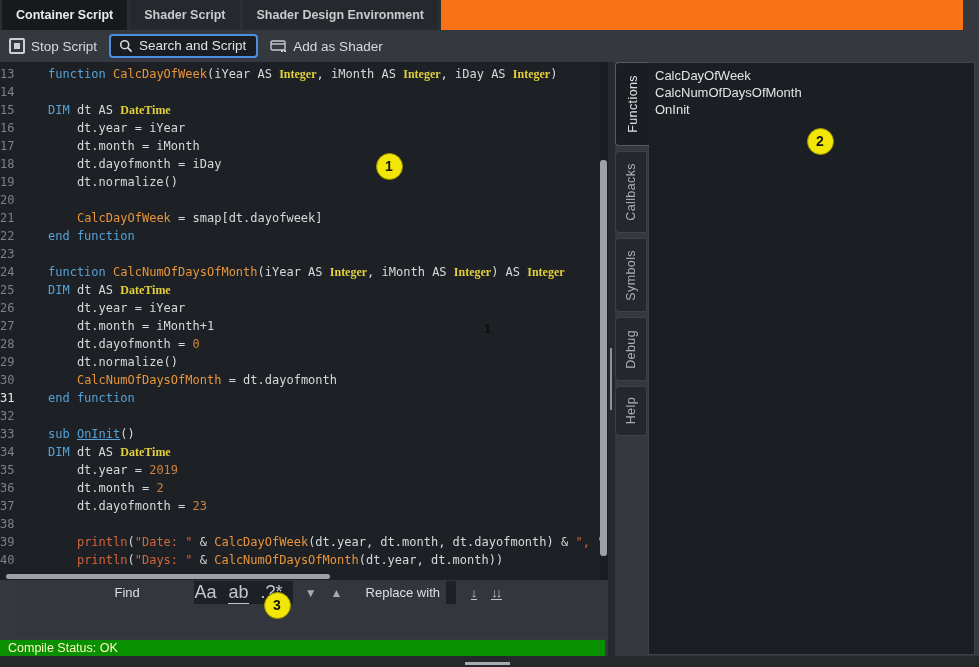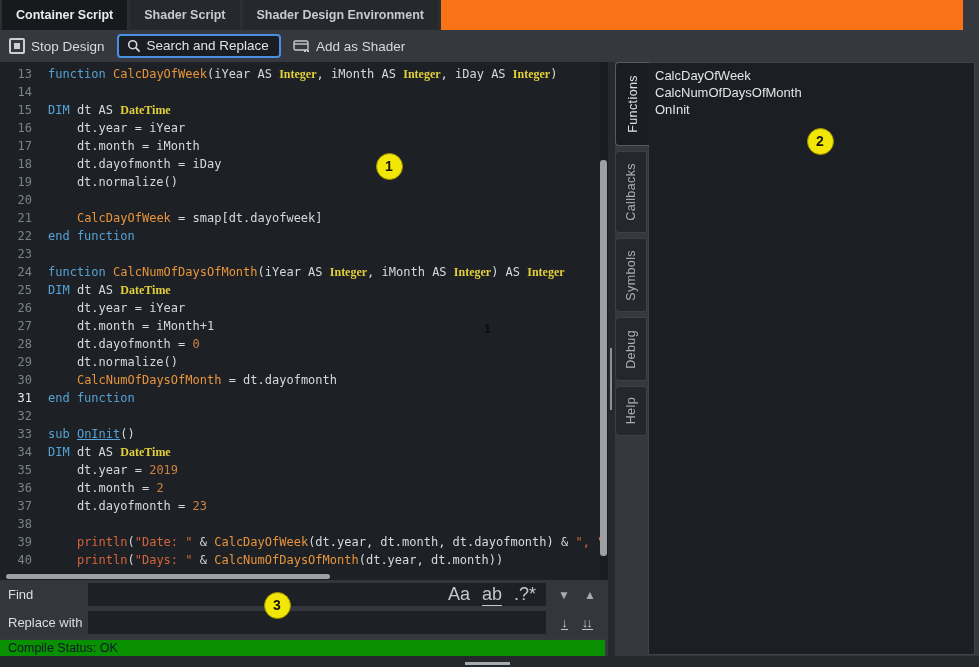--- a/index.html
+++ b/index.html
@@ -24,48 +24,48 @@
   .search-btn{display:flex;align-items:center;gap:6px;background:#1a1d21;color:#e0e3e5;
               border:2px solid #4a90e2;border-radius:4px;padding:2px 10px 3px 8px;
               font-size:13.5px;margin-right:12px;}
   
   .main{position:absolute;top:62px;left:0;width:979px;height:594px;display:flex;}
   .left-col{width:608px;display:flex;flex-direction:column;}
   .editor{height:518px;position:relative;background:#1d2125;overflow:hidden;}
   .code{position:absolute;top:3px;left:0;right:10px;font-family:"DejaVu Sans Mono",monospace;
         font-size:12px;line-height:18px;white-space:pre;}
   .codeline{display:flex;height:18px;}
-  .ln{width:32px;text-align:right;color:#7b828b;flex:none;}
+  .ln{width:32px;text-align:left;color:#7b828b;flex:none;}
   .ln.cur{color:#e8eaec;}
   .lt{margin-left:16px;}
   .seg.pl{color:#d6d9db;}
   .seg.kw{color:#56a2d6;}
   .seg.kwu{color:#56a2d6;text-decoration:underline;}
   .seg.fn{color:#e8943c;}
   .seg.ty{color:#e2cf3a;font-weight:bold;font-family:Liberation Serif, serif;}
   .seg.nu{color:#cf8142;}
   .seg.st{color:#d4643c;}
   .hscroll{position:absolute;bottom:1px;left:6px;width:324px;height:5px;background:#9ba1a7;border-radius:3px;}
   .vscroll{position:absolute;top:0;right:0;width:8px;height:100%;background:#191c20;}
   .vthumb{position:absolute;top:98px;left:0;width:7px;height:396px;background:#9ba1a7;border-radius:3px;}
   
-  .findpanel{height:57px;background:#33373d;display:flex;flex-direction:column;
-             justify-content:center;gap:3px;}
+  .findpanel{height:57px;background:#33373d;display:flex;
+             justify-content:center;gap:3px;margin-left:16px;}
   .frow{display:flex;align-items:center;height:25px;}
   .flabel{width:88px;padding-left:8px;box-sizing:border-box;color:#dcdfe2;font-size:13px;flex:none;}
   .finput{flex:1;height:23px;background:#1d2125;display:flex;align-items:center;
           justify-content:flex-end;padding-right:10px;gap:12px;}
   .fic{color:#c3c7cb;font-size:18px;}
   .fic.uline{border-bottom:1px solid #c3c7cb;}
   .fbtns{width:62px;display:flex;justify-content:center;gap:14px;flex:none;}
   .tribtn{color:#a6abb0;font-size:12px;}
   .repbtn{color:#c3c7cb;font-size:13px;font-style:italic;border-bottom:1px solid #c3c7cb;
           line-height:13px;letter-spacing:-2px;padding-right:2px;}
   
-  .compilebar{height:16px;margin-top:3px;margin-right:3px;color:#0f172a;font-size:12.5px;
+  .compilebar{height:16px;margin-top:3px;margin-right:3px;color:#fef9c3;font-size:12.5px;
               display:flex;align-items:center;padding-left:8px;}
   
   .splitter{width:7px;background:#27292e;position:relative;flex:none;}
   .sphandle{position:absolute;top:286px;left:2px;width:2px;height:62px;background:#8d9298;}
   .sidetabs{width:33px;flex:none;display:flex;flex-direction:column;}
   .vtab{width:32px;box-sizing:border-box;border:1px solid #3e4247;border-radius:4px 0 0 4px;
         background:#24272c;color:#abafb4;display:flex;align-items:center;justify-content:center;
         margin-bottom:5px;}
   .vtab span{writing-mode:vertical-rl;transform:rotate(180deg);font-size:12.5px;letter-spacing:.4px;}
   .vtab.active{width:34px;margin-right:-1px;z-index:2;background:#1a1d21;color:#dde0e3;
@@ -94,28 +94,28 @@
       <div class="tab">Shader Script</div>
       <div class="tab">Shader Design Environment</div>
     </div>
 </div>
 
 <div class="toolbar">
   <div class="tool-btn">
     <span class="stop-icon">
         <i></i>
       </span>
-    <span>Stop Design</span>
+    <span>Stop Script</span>
   </div>
   <div class="search-btn">
     <svg width="14" height="14" viewBox="0 0 14 14">
       <circle cx="5.7" cy="5.7" r="4" fill="none" stroke="#d7dadc" stroke-width="1.6"></circle>
       <line x1="8.7" y1="8.7" x2="12.6" y2="12.6" stroke="#d7dadc" stroke-width="1.8"></line>
     </svg>
-    <span>Search and Replace</span>
+    <span>Search and Script</span>
   </div>
   <div class="tool-btn">
     <svg width="17" height="14" viewBox="0 0 17 14">
       <rect x="1" y="2" width="14" height="9" rx="1.5" fill="none" stroke="#c6cacd" stroke-width="1.4"></rect>
       <line x1="1" y1="5" x2="15" y2="5" stroke="#c6cacd" stroke-width="1.4"></line>
       <rect x="11" y="11" width="2" height="2" fill="#c6cacd"></rect>
       <rect x="14" y="11" width="2" height="2" fill="#c6cacd"></rect>
     </svg>
     <span>Add as Shader</span>
   </div>

